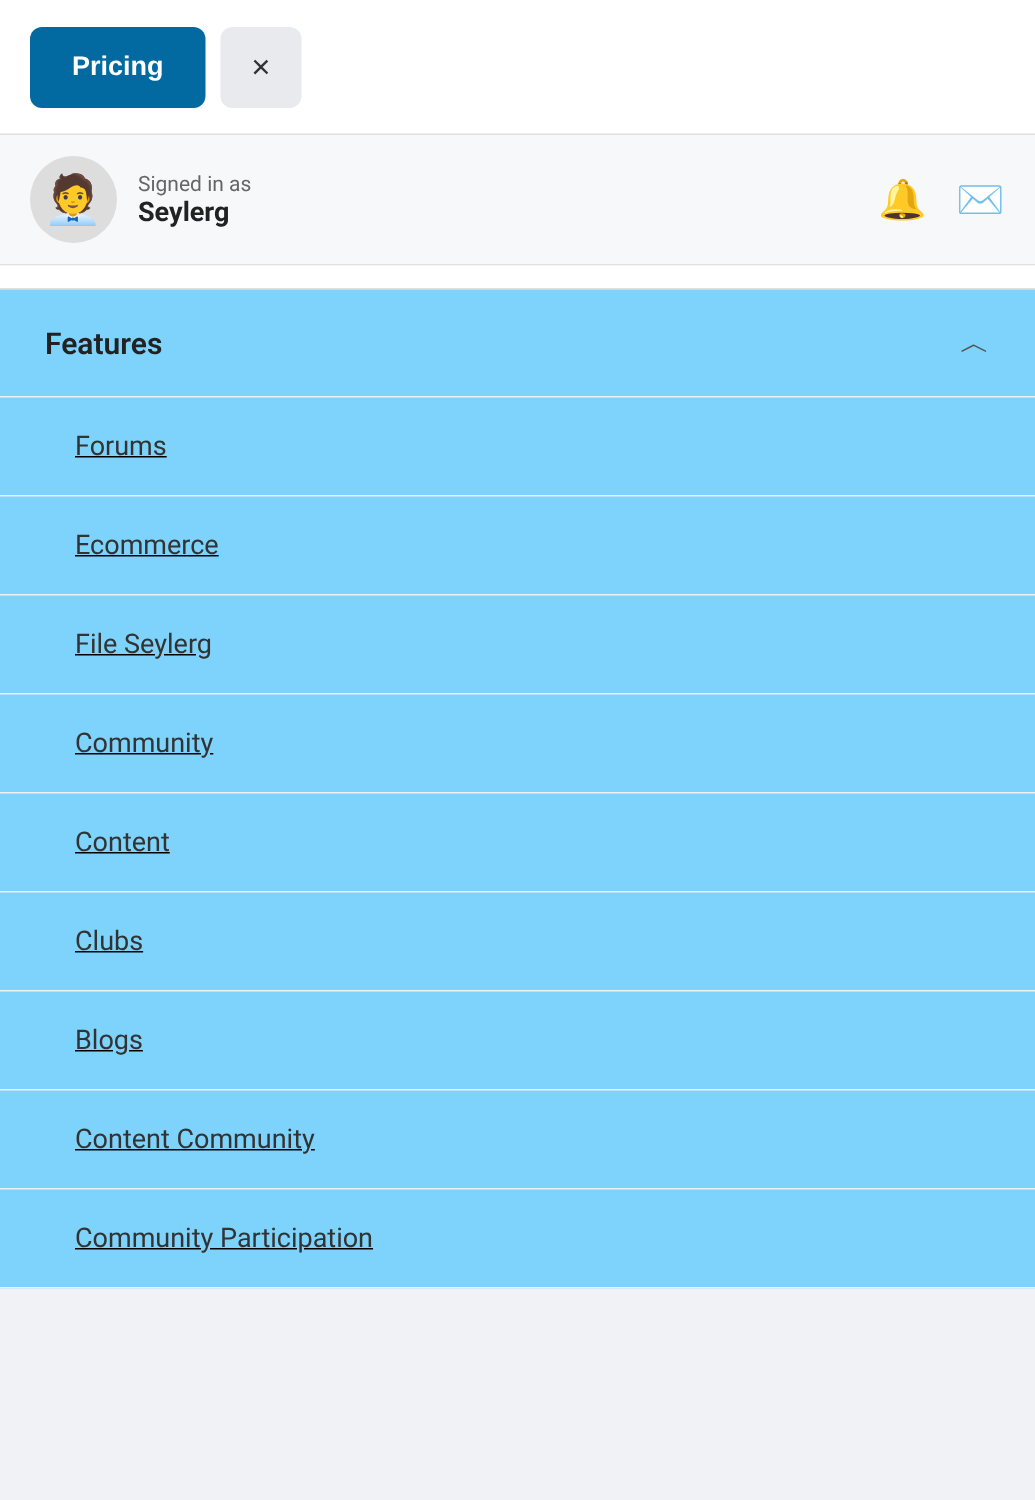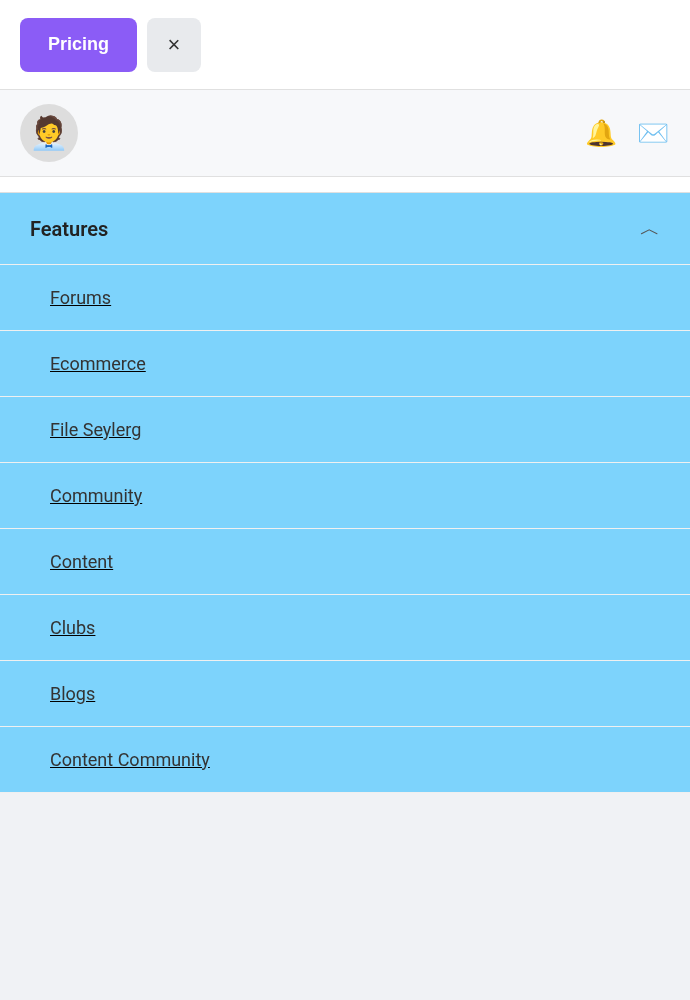--- a/index.html
+++ b/index.html
@@ -46,21 +46,21 @@
       letter-spacing: -0.5px;
     }
 
     .navbar-actions {
       display: flex;
       align-items: center;
       gap: 10px;
     }
 
     .btn-pricing {
-      background: #8b5cf6;
+      background: #0369a1;
       color: #fff;
       border: none;
       border-radius: 8px;
       padding: 12px 28px;
       font-size: 18px;
       font-weight: 600;
       cursor: pointer;
       height: 54px;
     }
 
@@ -216,20 +216,24 @@
       <span>×</span>
     </button>
   </div>
 </header>
 
 <div class="user-bar">
   <div class="user-info">
     <div class="avatar">
       <span>🧑‍💼</span>
     </div>
+    <div class="user-text">
+      <div class="signed-in">Signed in as</div>
+      <div class="username">Seylerg</div>
+    </div>
   </div>
   <div class="user-icons">
     <span class="icon-bell">🔔</span>
     <span class="icon-mail">✉️</span>
   </div>
 </div>
 
 <div class="divider-bar"></div>
 
 <div class="features-section">
@@ -255,14 +259,17 @@
       </li>
       <li>
         <a>Clubs</a>
       </li>
       <li>
         <a>Blogs</a>
       </li>
       <li>
         <a>Content Community</a>
       </li>
+      <li>
+        <a>Community Participation</a>
+      </li>
     </ul>
 </div>
 
 </body></html>

